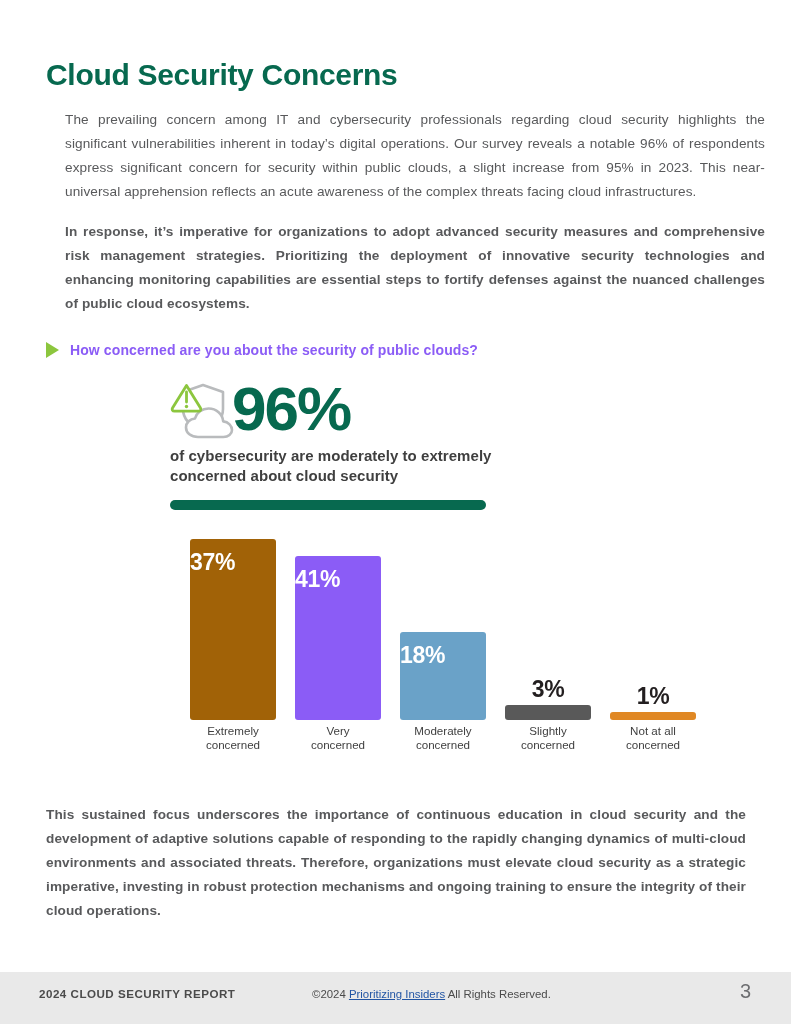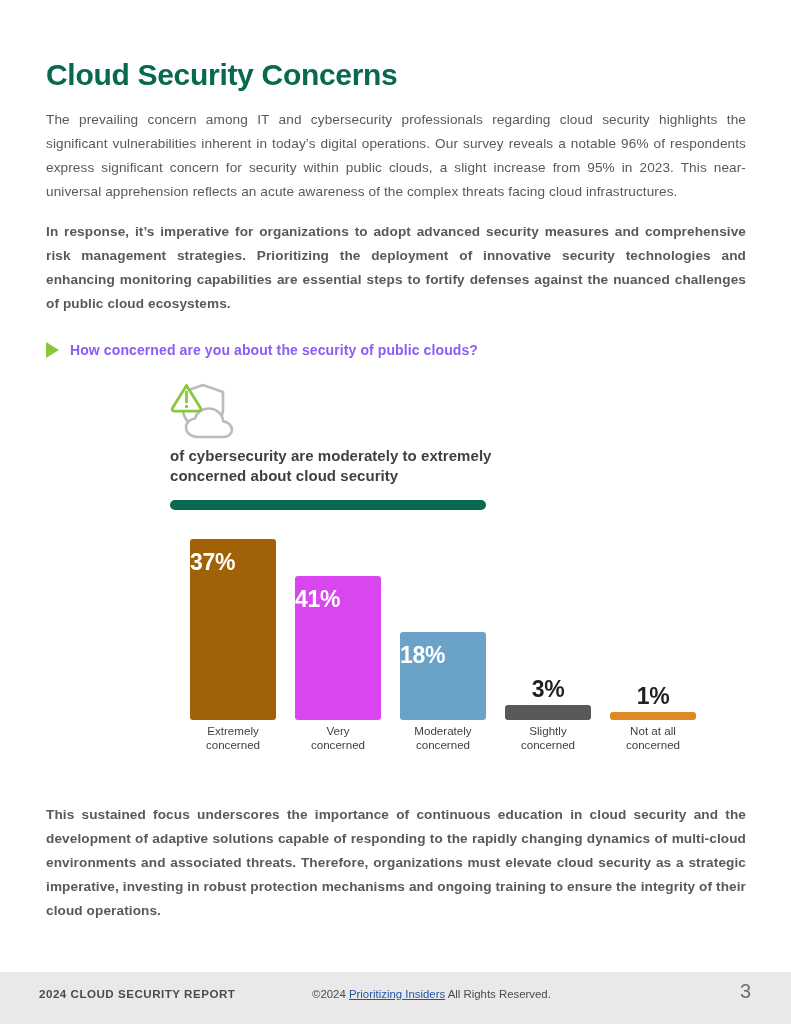--- a/index.html
+++ b/index.html
@@ -45,21 +45,21 @@
   .para {
     font-size: 13.6px;
     line-height: 24px;
     color: #58595b;
     text-align: justify;
     margin: 0 0 16px 0;
     letter-spacing: 0.1px;
   }
   .para:last-child { margin-bottom: 0; font-weight: bold; }
 
-  #intro-block { top: 108px; }
+  #intro-block { top: 108px; margin-left: 19px; }
   #closing-block { top: 803px; }
 
   
   .question-row {
     position: absolute;
     left: 46px;
     top: 342px;
     display: flex;
     align-items: center;
     gap: 11px;
@@ -242,38 +242,39 @@
 
           <path d="M28 57 C21 57 16 53 16 47.5 C16 42.5 20 38.8 25 38.5 C26.6 32.6 32 28.5 38.6 28.5
                    C46.4 28.5 52.6 34.2 53.2 41.4 C58.4 42 62 45.7 62 50 C62 54.2 58.2 57 53.4 57 Z" fill="#ffffff" stroke="#b9bbbd" stroke-width="2.6" stroke-linejoin="round"></path>
 
           <path d="M16.5 5.5 L30.5 28 C31.4 29.5 30.4 31.2 28.6 31.2 L4.4 31.2
                    C2.6 31.2 1.6 29.5 2.5 28 Z" fill="#ffffff" stroke="#8cc63e" stroke-width="2.8" stroke-linejoin="round"></path>
           <line x1="16.5" y1="12" x2="16.5" y2="22" stroke="#8cc63e" stroke-width="2.8" stroke-linecap="round"></line>
           <circle cx="16.5" cy="26.5" r="1.7" fill="#8cc63e"></circle>
         </svg>
       </span>
+      <span class="stat-number">96%</span>
     </div>
     <div class="stat-caption">
       <span>of cybersecurity are moderately to extremely</span><br>
       <span>concerned about cloud security</span>
     </div>
     <div class="stat-rule"></div>
   </div>
 
   <div class="chart">
     <div class="chart-plot" id="chart-plot">
         <div class="bar-group" style="left: 7px;">
           <div class="bar" style="height: 181px; background: #a16207; position: relative;">
             <div class="bar-value inside">37%</div>
           </div>
           <div class="bar-label">Extremely<br>concerned</div>
         </div>
         <div class="bar-group" style="left: 112px;">
-          <div class="bar" style="height: 144px; background: #d946ef; position: relative;">
+          <div class="bar" style="height: 164px; background: #8b5cf6; position: relative;">
             <div class="bar-value inside">41%</div>
           </div>
           <div class="bar-label">Very<br>concerned</div>
         </div>
         <div class="bar-group" style="left: 217px;">
           <div class="bar" style="height: 88px; background: rgb(106, 162, 200); position: relative;">
             <div class="bar-value inside">18%</div>
           </div>
           <div class="bar-label">Moderately<br>concerned</div>
         </div>

